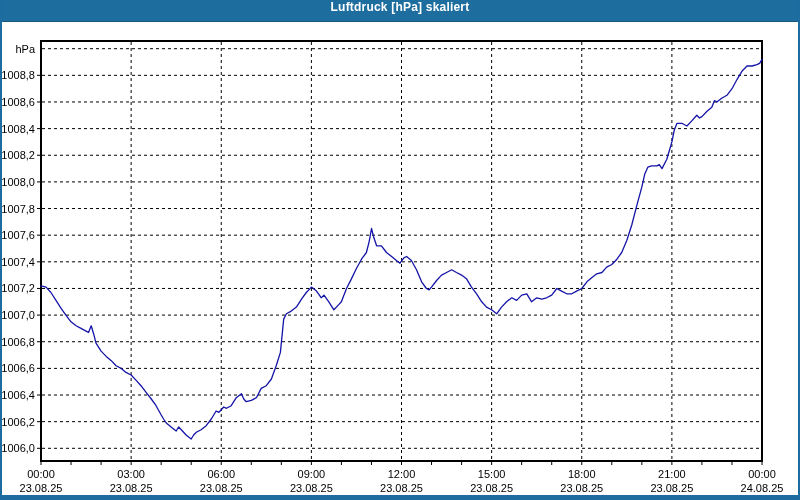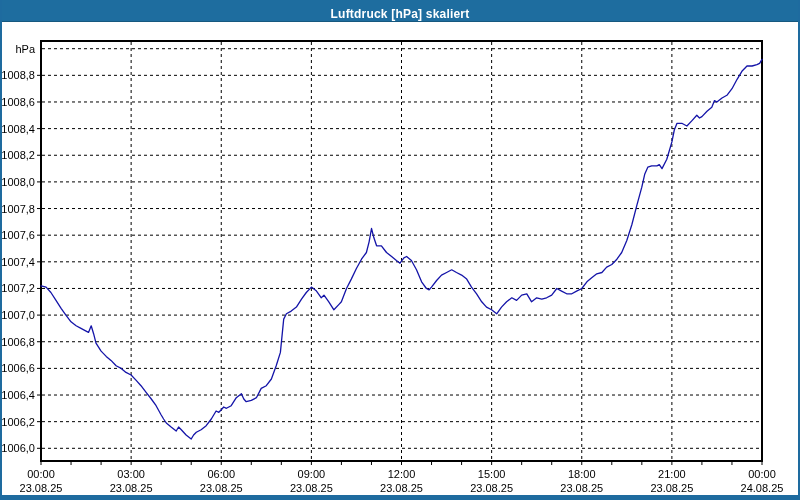--- a/index.html
+++ b/index.html
@@ -4,21 +4,21 @@
 <style>
   html,body{margin:0;padding:0;background:#c8c8c8;font-family:"Liberation Sans",sans-serif;}
   .window{
     position:relative;width:800px;height:500px;box-sizing:border-box;
     background:#ffffff;
     border-left:2px solid #1e6b9f;border-right:2px solid #1e6b9f;border-bottom:5px solid #1e6b9f;
     overflow:hidden;
   }
   .titlebar{
     height:21px;background:#1e6d9f;border-bottom:1px solid #16587f;
-    display:flex;align-items:flex-end;justify-content:center;
+    display:flex;align-items:flex-start;justify-content:center;
   }
   .titlebar span{
     color:#ffffff;font-size:12px;font-weight:bold;letter-spacing:0.2px;
     font-family:"Liberation Sans",sans-serif;
   }
   .chart-area{position:relative;width:796px;height:473px;background:#ffffff;}
   svg text{font-family:"Liberation Sans",sans-serif;font-size:11px;fill:#000000;}
 </style>
 </head>
 <body>

